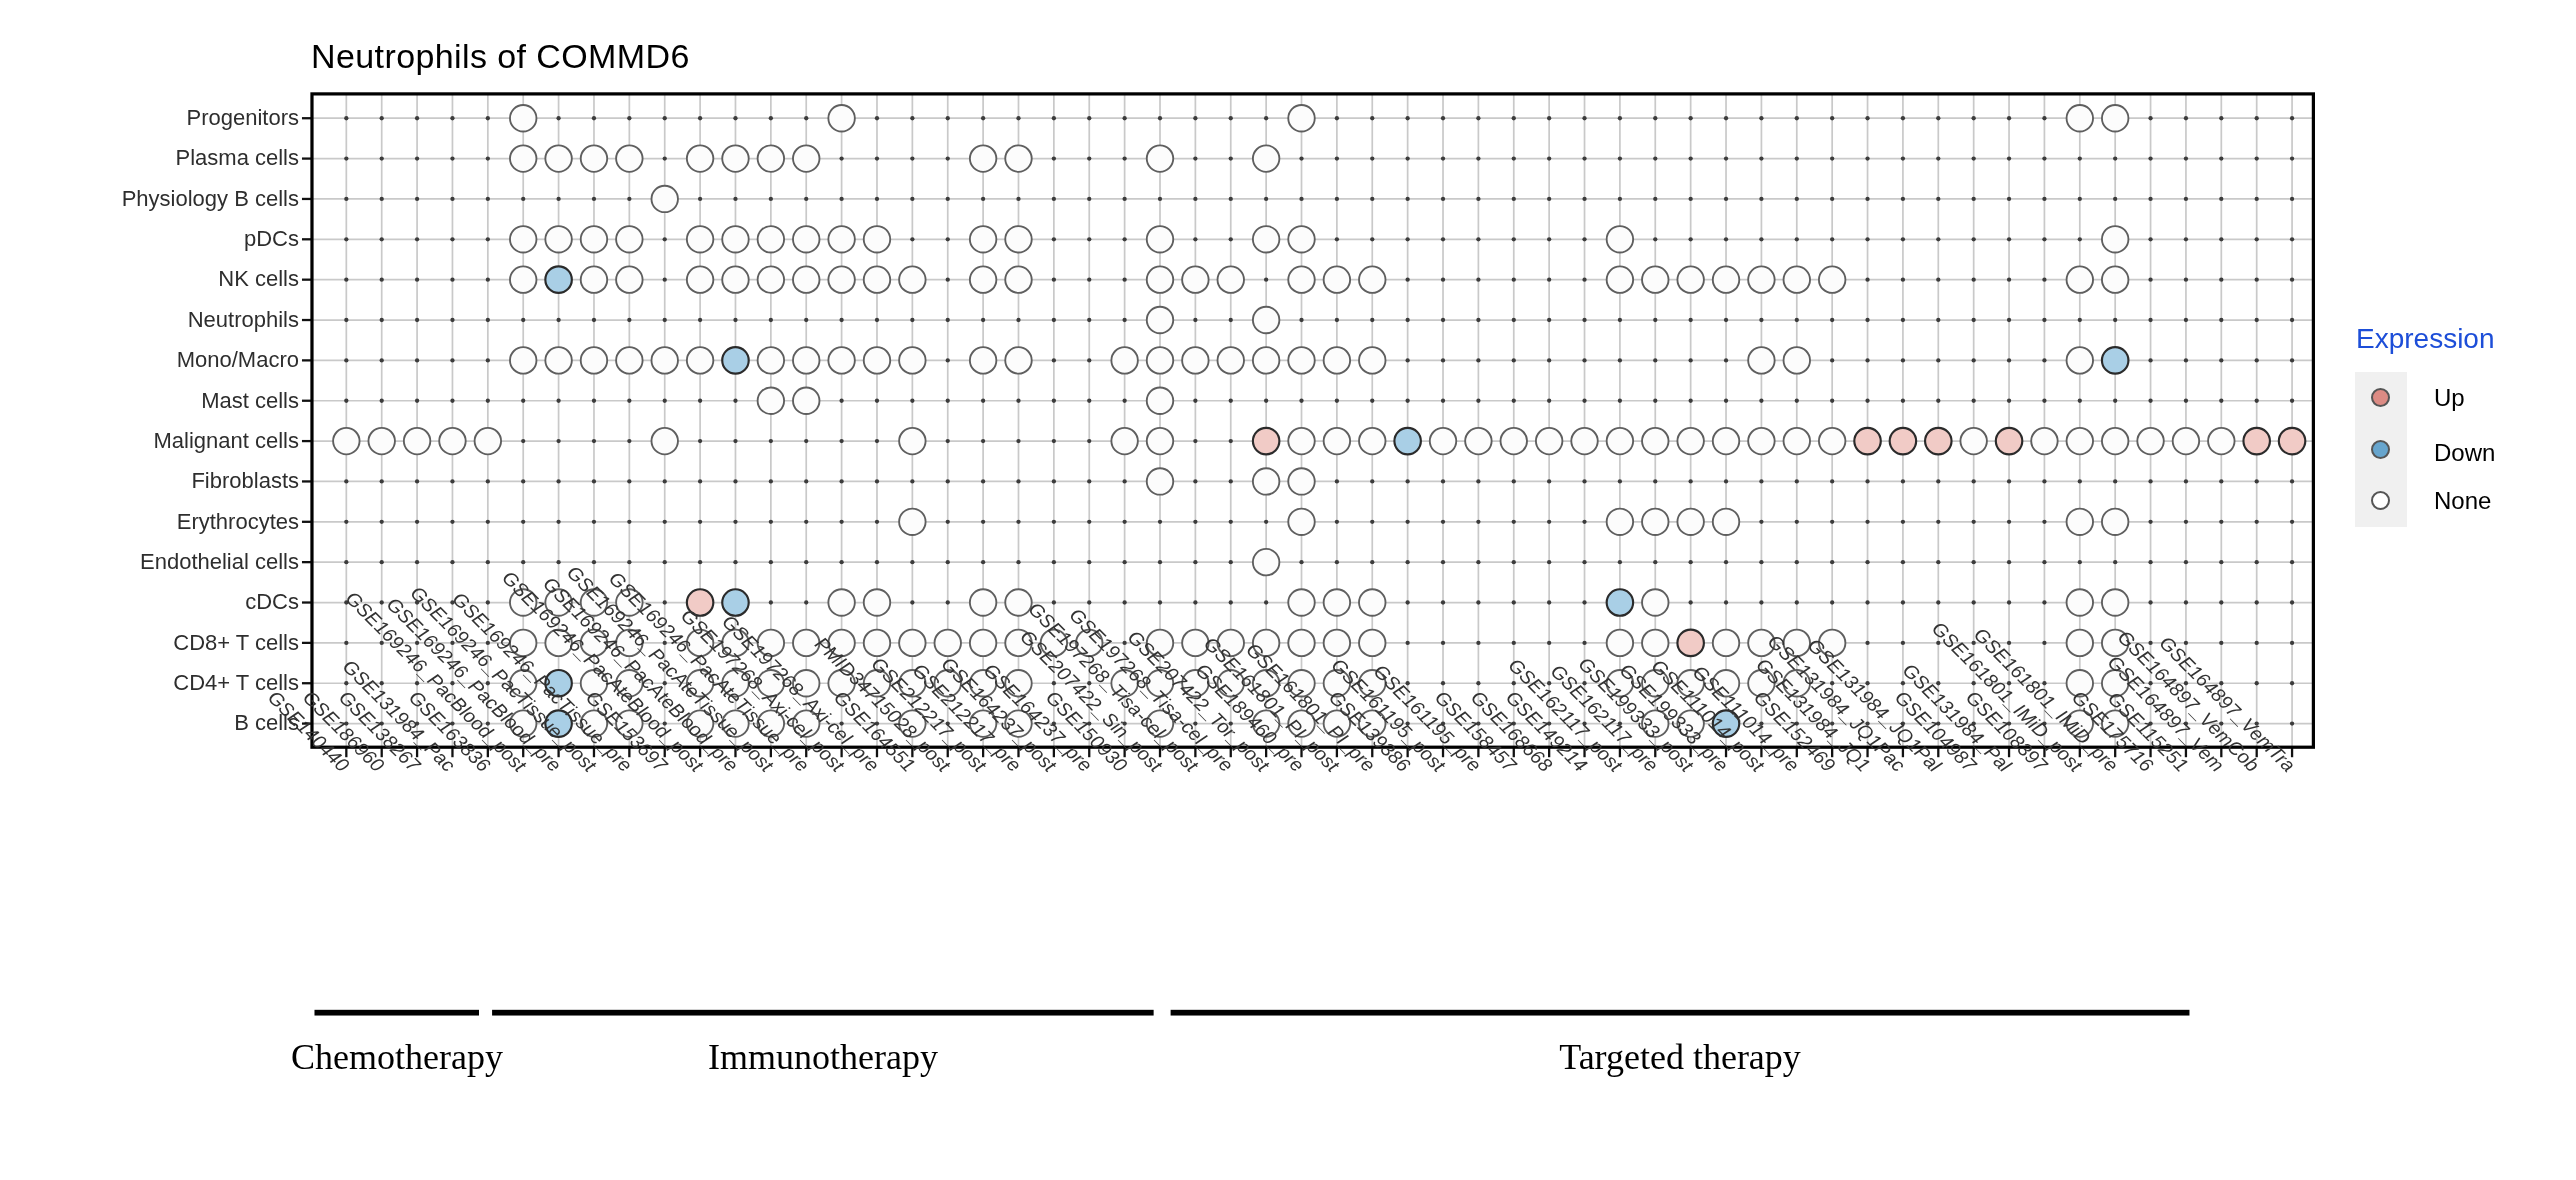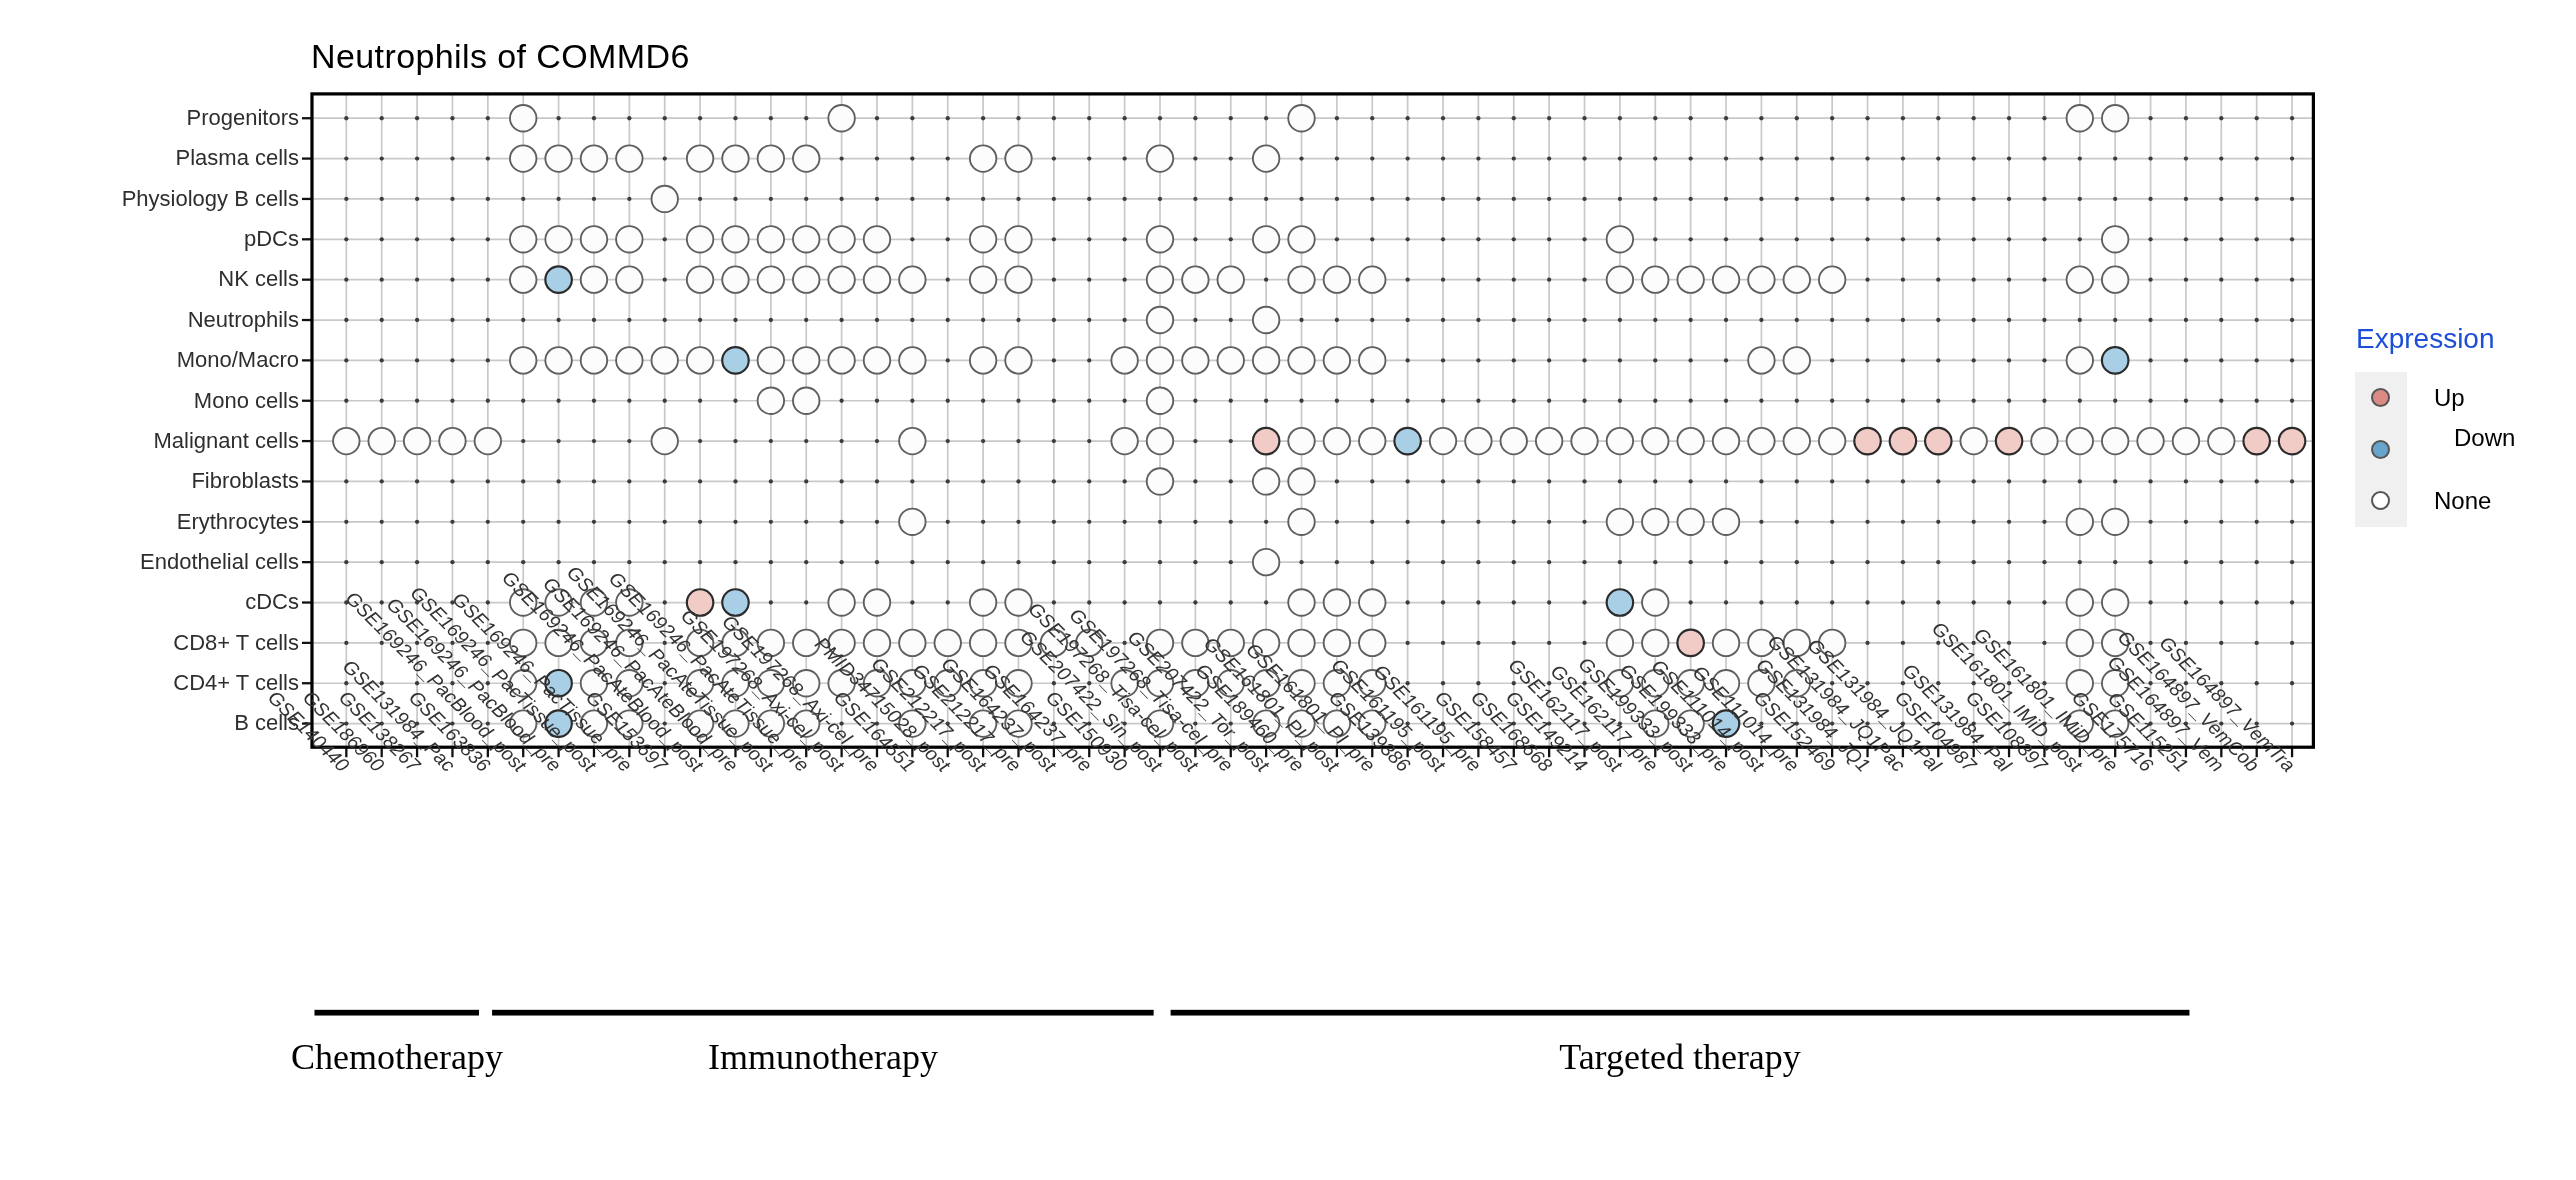--- a/index.html
+++ b/index.html
@@ -1315,21 +1315,21 @@
       <rect x="1635.952" y="1411" width="1423.872" height="8" fill="#000000"></rect>
     </svg>
   <div id="labels-layer">
       <div class="ylab-inner" style="left: 299px; top: 118px;">Progenitors</div>
       <div class="ylab-inner" style="left: 299px; top: 158px;">Plasma cells</div>
       <div class="ylab-inner" style="left: 299px; top: 199px;">Physiology B cells</div>
       <div class="ylab-inner" style="left: 299px; top: 239px;">pDCs</div>
       <div class="ylab-inner" style="left: 299px; top: 279px;">NK cells</div>
       <div class="ylab-inner" style="left: 299px; top: 320px;">Neutrophils</div>
       <div class="ylab-inner" style="left: 299px; top: 360px;">Mono/Macro</div>
-      <div class="ylab-inner" style="left: 299px; top: 401px;">Mono cells</div>
+      <div class="ylab-inner" style="left: 299px; top: 401px;">Mast cells</div>
       <div class="ylab-inner" style="left: 299px; top: 441px;">Malignant cells</div>
       <div class="ylab-inner" style="left: 299px; top: 481px;">Fibroblasts</div>
       <div class="ylab-inner" style="left: 299px; top: 522px;">Erythrocytes</div>
       <div class="ylab-inner" style="left: 299px; top: 562px;">Endothelial cells</div>
       <div class="ylab-inner" style="left: 299px; top: 602px;">cDCs</div>
       <div class="ylab-inner" style="left: 299px; top: 643px;">CD8+ T cells</div>
       <div class="ylab-inner" style="left: 299px; top: 683px;">CD4+ T cells</div>
       <div class="ylab-inner" style="left: 299px; top: 723px;">B cells</div>
       <div class="xlab" style="left: 353px; top: 761px;">GSE140440</div>
       <div class="xlab" style="left: 388px; top: 761px;">GSE186960</div>
@@ -1391,19 +1391,19 @@
       <div class="grouplab" style="left: 823px; top: 1036px;">Immunotherapy</div>
       <div class="grouplab" style="left: 1680px; top: 1036px;">Targeted therapy</div>
     </div>
   <div class="legend-title">Expression</div>
   <div id="legend-items">
       <div class="legend-key-bg" style="top: 372px;"></div>
       <div class="legend-dot" style="top: 388px; background: rgb(220, 139, 132); border: 2.1px solid rgb(85, 85, 85);"></div>
       <div class="legend-item-label" style="top: 398px;">Up</div>
       <div class="legend-key-bg" style="top: 424px;"></div>
       <div class="legend-dot" style="top: 440px; background: rgb(103, 165, 205); border: 2.1px solid rgb(85, 85, 85);"></div>
-      <div class="legend-item-label" style="top: 438px; margin-left: 20px;">Down</div>
+      <div class="legend-item-label" style="top: 453px;">Down</div>
       <div class="legend-key-bg" style="top: 475px;"></div>
       <div class="legend-dot" style="top: 491px; background: rgb(255, 255, 255); border: 2.1px solid rgb(85, 85, 85);"></div>
       <div class="legend-item-label" style="top: 501px;">None</div>
     </div>
 </div>
 
 
 </body></html>

